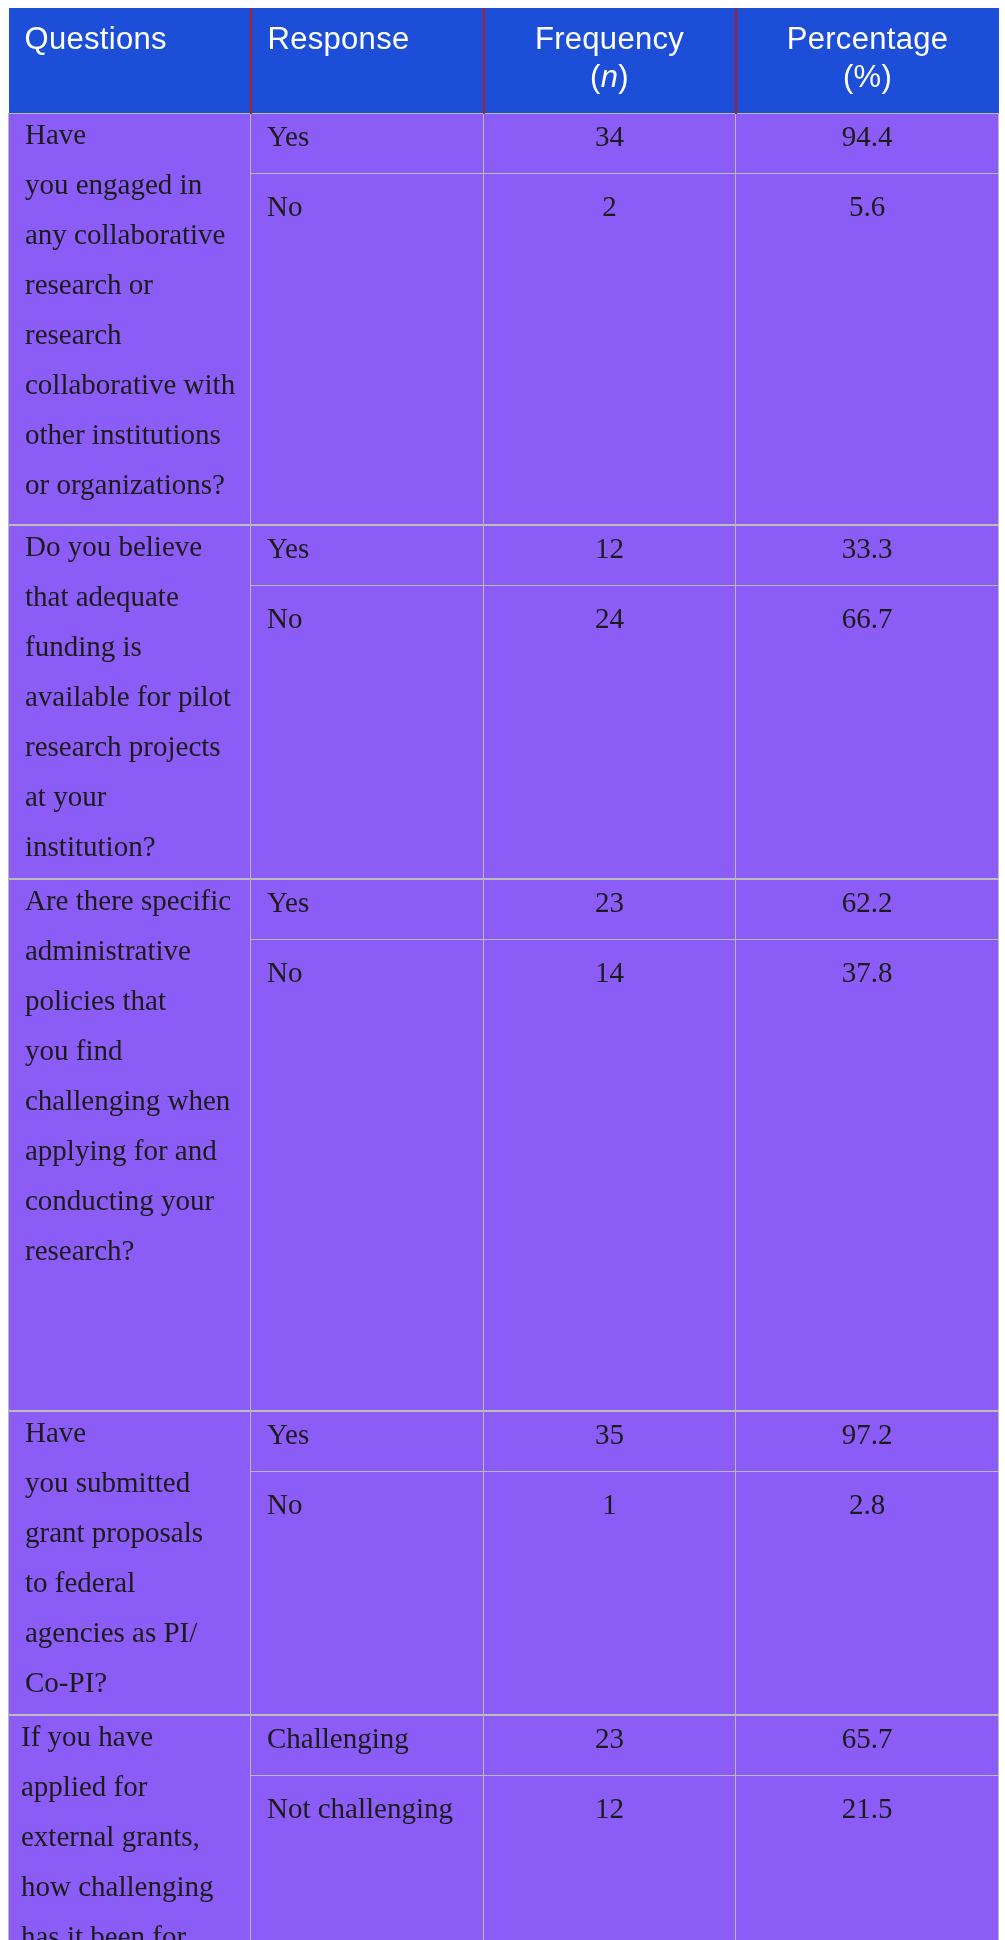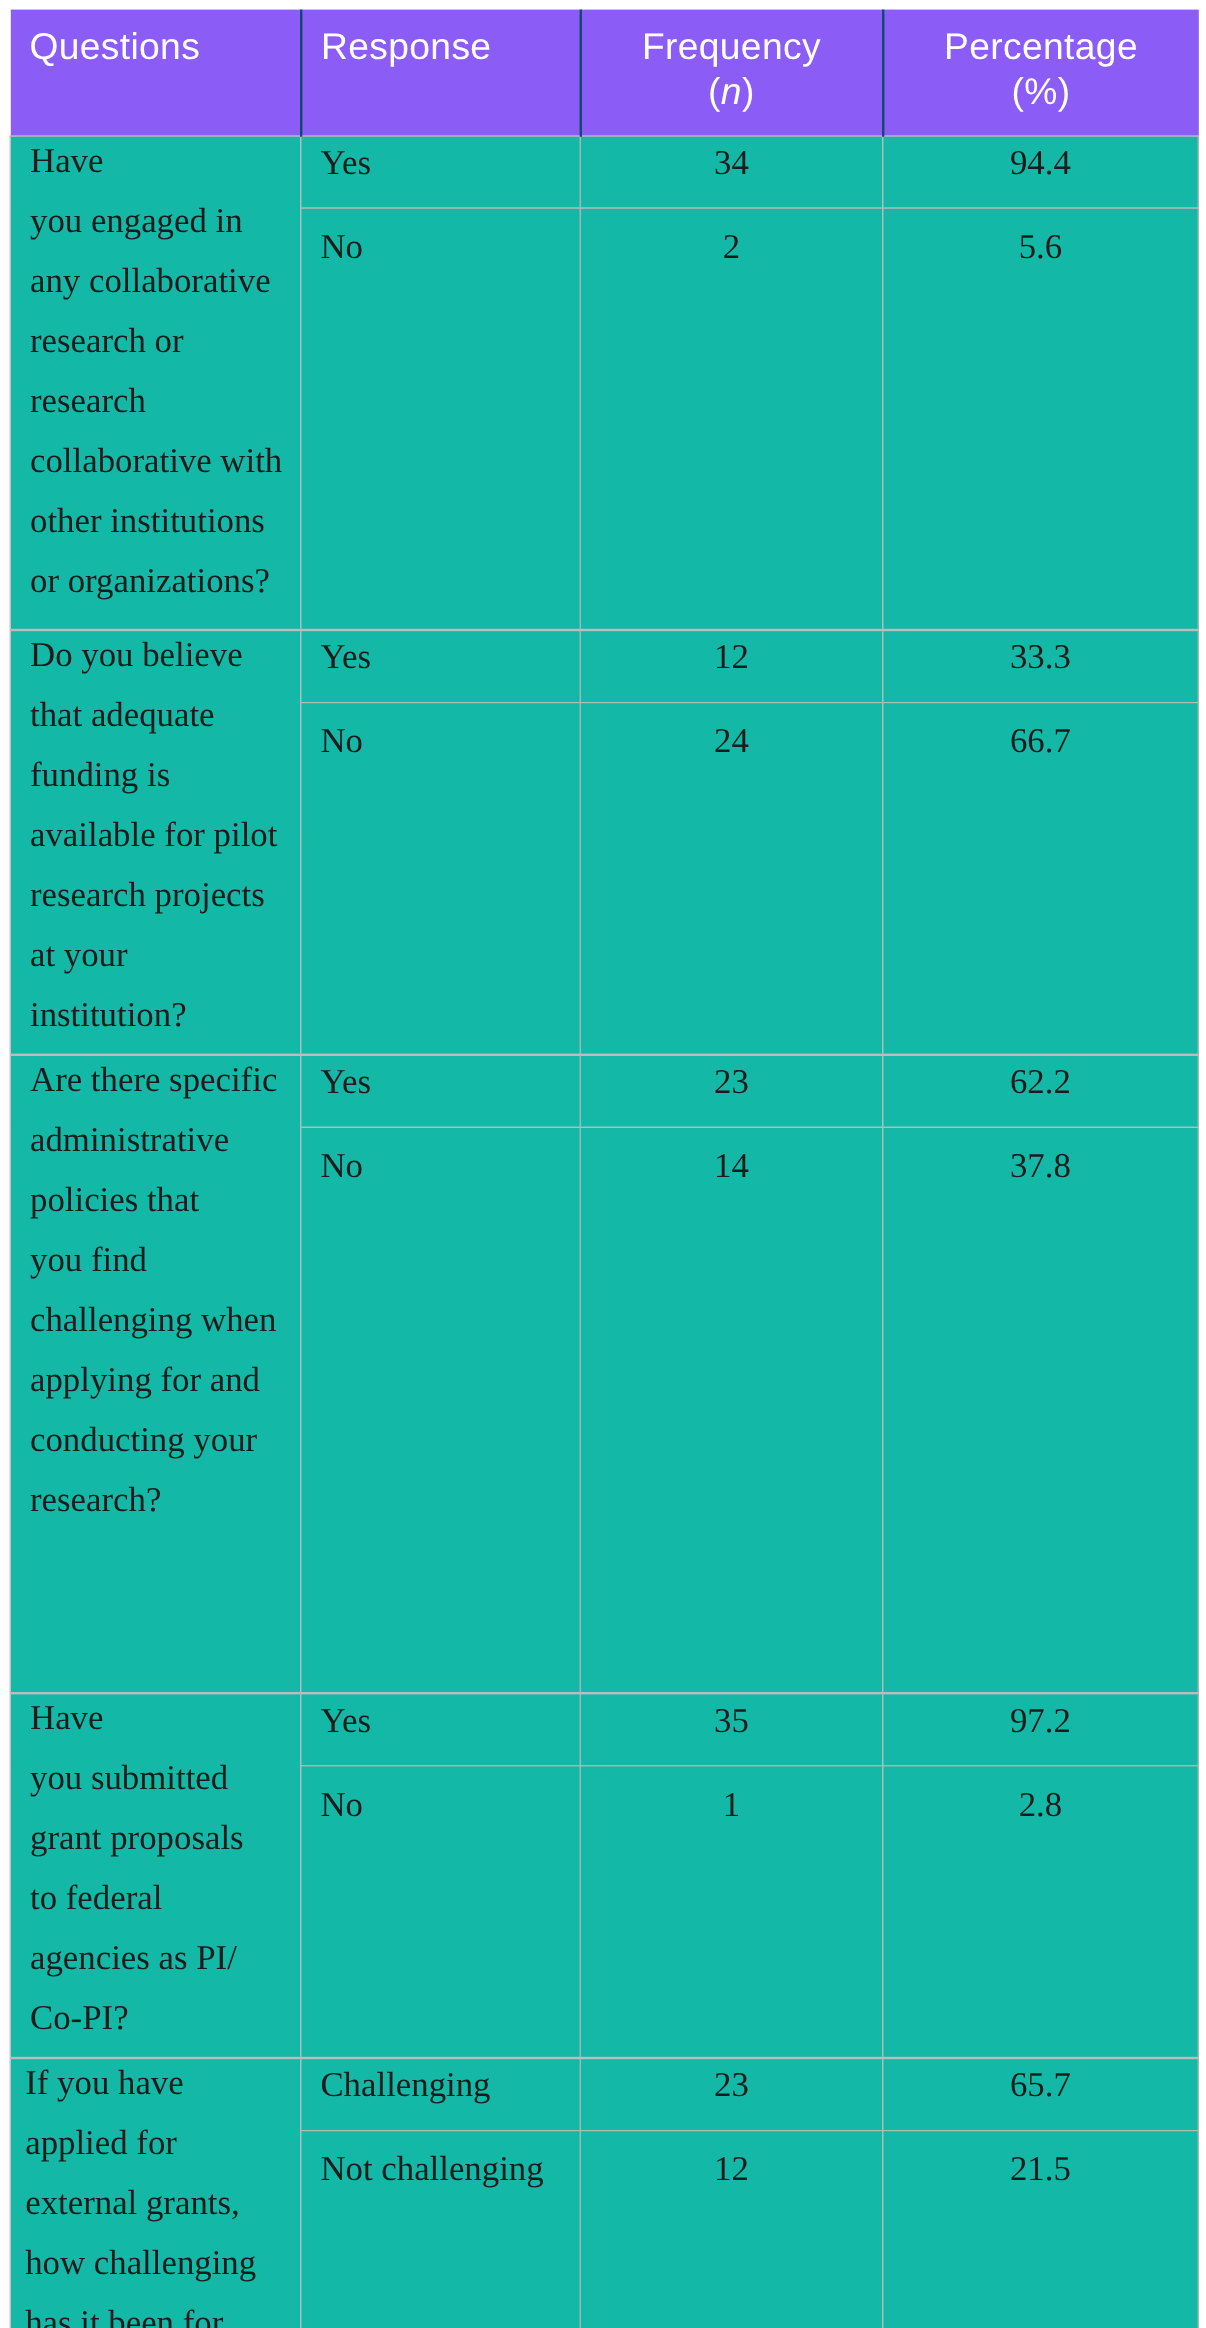--- a/index.html
+++ b/index.html
@@ -7,38 +7,38 @@
     width:1005px;height:1940px;background:#ffffff;position:relative;
     font-family:"Liberation Serif", serif;
   }
   .table-wrap{position:absolute;left:8px;top:8px;width:990px;}
   table.survey{
     border-collapse:collapse;table-layout:fixed;width:990px;
     border-bottom:3px solid #9e9e9e;
   }
   
   thead th{
-    background:#8b5cf6;color:#ffffff;
+    background:#1d4ed8;color:#ffffff;
     font-family:"Liberation Sans", sans-serif;
     font-size:31px;font-weight:400;line-height:38px;
     vertical-align:top;height:105px;box-sizing:border-box;
     padding-top:12px;letter-spacing:0.3px;
   }
-  thead th + th{border-left:2px solid #0c4a6e;}
+  thead th + th{border-left:2px solid #b91c1c;}
   th.hq,th.hr{text-align:left;padding-left:16px;}
   th.hf,th.hp{margin-top:39px;}
   .hline2 i{font-style:italic;}
   
   tbody{border-bottom:2px solid #bcbcbc;}
   tbody td{
     border:1px solid #b9b9b9;
     font-family:"Liberation Serif", serif;
     font-size:29px;color:#1b1b1b;
     vertical-align:top;box-sizing:border-box;
-    background:#14b8a6;
+    background:#8b5cf6;
   }
   tr.row-first{height:60px;}
   td.q{padding:2px 12px 0 16px;}
   .qline{height:50px;line-height:37px;}
   td.resp{text-align:left;padding-left:16px;line-height:36px;margin-top:12px;}
   td.num{text-align:center;line-height:36px;}
   tr.row-first td.resp,tr.row-first td.num{padding-top:4px;}
   tr.row-rest td.resp,tr.row-rest td.num{padding-top:14px;}
 </style>
 </head>

